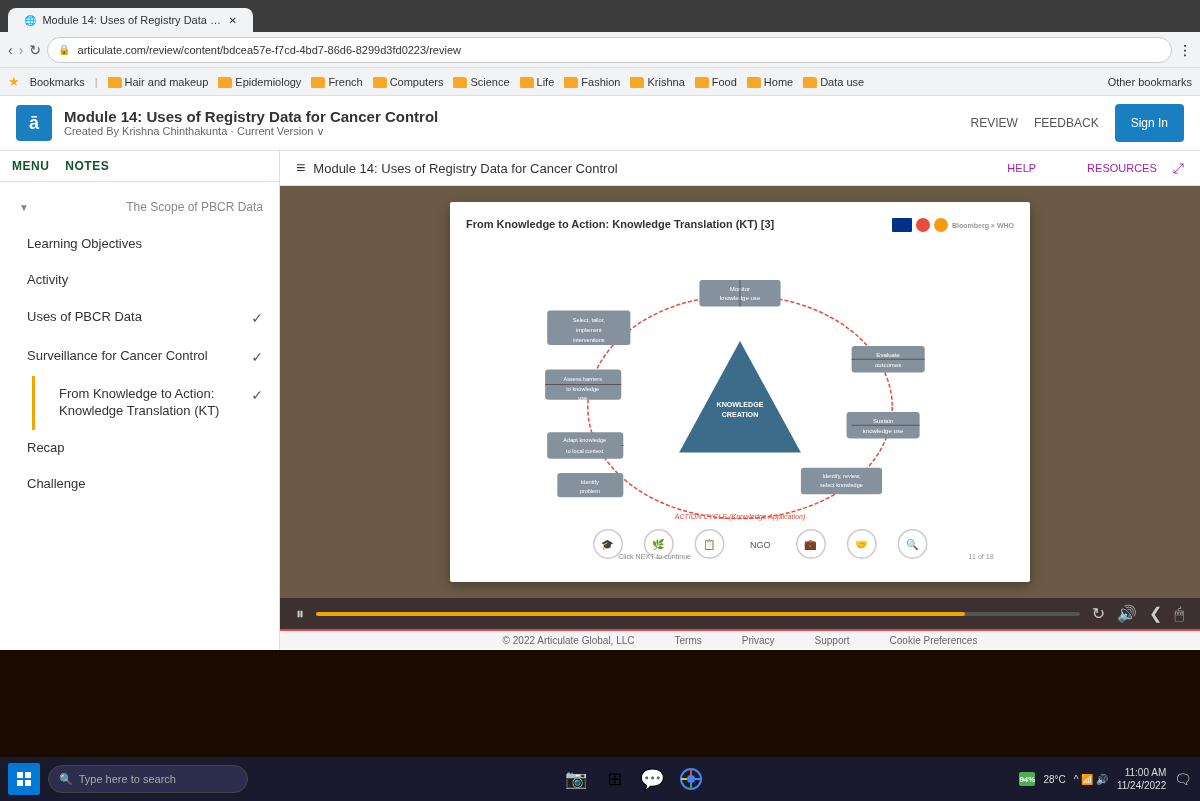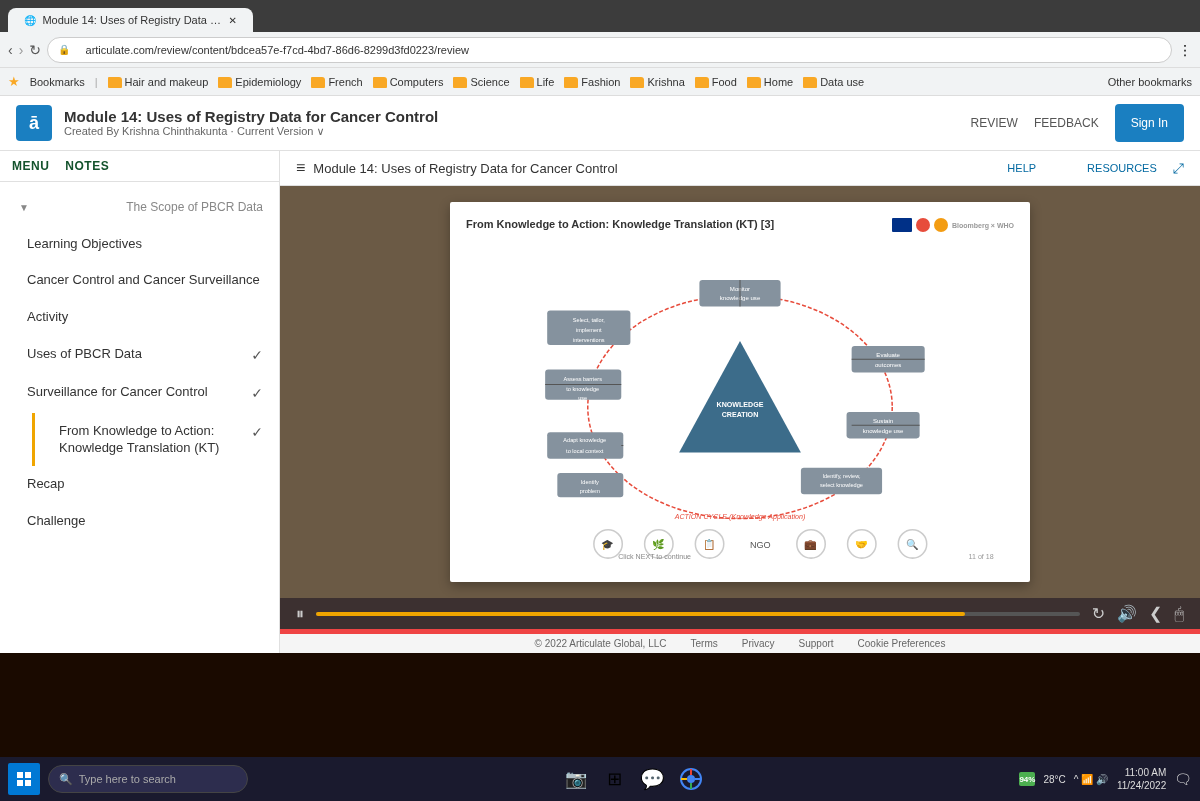--- a/index.html
+++ b/index.html
@@ -234,21 +234,21 @@
       display: flex;
       align-items: center;
       gap: 8px;
     }
 
     .content-actions {
       display: flex;
       align-items: center;
       gap: 16px;
       font-size: 12px;
-      color: #0369a1;
+      color: #a21caf;
     }
 
     
     .slide-container {
       flex: 1;
       display: flex;
       align-items: center;
       justify-content: center;
       padding: 16px;
       background: #6b5a45;
@@ -387,25 +387,25 @@
       font-weight: bold;
     }
 
     .time-display {
       text-align: right;
       line-height: 1.3;
     }
 
     .footer-bar {
       background: #f5f5f5;
-      border-top: 5px solid #ef4444;
+      border-top: 2px solid #ef4444;
       padding: 4px 16px;
       display: flex;
       justify-content: center;
-      gap: 24px;
+      gap: 40px;
       font-size: 10px;
       color: #666;
     }
 
     .footer-link {
       cursor: pointer;
       text-decoration: none;
       color: #666;
     }
 
@@ -427,21 +427,21 @@
       <span style="margin-left:auto;font-size:10px;cursor:pointer;">✕</span>
     </div>
   </div>
 
   <div class="address-bar-row">
     <button style="background:none;border:none;font-size:14px;cursor:pointer;color:#555;">‹</button>
     <button style="background:none;border:none;font-size:14px;cursor:pointer;color:#999;">›</button>
     <button style="background:none;border:none;font-size:14px;cursor:pointer;color:#555;">↻</button>
     <div class="address-bar">
       <span style="color:#999;font-size:10px;">🔒</span>
-      <span style="margin-left:15px;">articulate.com/review/content/bdcea57e-f7cd-4bd7-86d6-8299d3fd0223/review</span>
+      <span style="margin-left:7px;">articulate.com/review/content/bdcea57e-f7cd-4bd7-86d6-8299d3fd0223/review</span>
     </div>
     <button style="background:none;border:none;font-size:14px;cursor:pointer;">⋮</button>
   </div>
 
   <div class="bookmarks-bar">
     <span style="color:#f9a825;font-size:13px;">★</span>
     <span>Bookmarks</span>
     <span style="color:#aaa;">|</span>
     <div class="bookmark-item">
       <span class="bookmark-folder-icon"></span>
@@ -521,23 +521,20 @@
 
       <div class="sidebar-item header-item">
         <span style="font-size:10px;">▼</span>
         <span>The Scope of PBCR Data</span>
       </div>
 
       <div class="sidebar-item">
         <span>Learning Objectives</span>
       </div>
 
-      <div class="sidebar-item">
-        <span>Cancer Control and Cancer Surveillance</span>
-      </div>
 
       <div class="sidebar-item">
         <span>Activity</span>
       </div>
 
       <div class="sidebar-item">
         <span>Uses of PBCR Data</span>
         <span class="checkmark">✓</span>
       </div>
 

